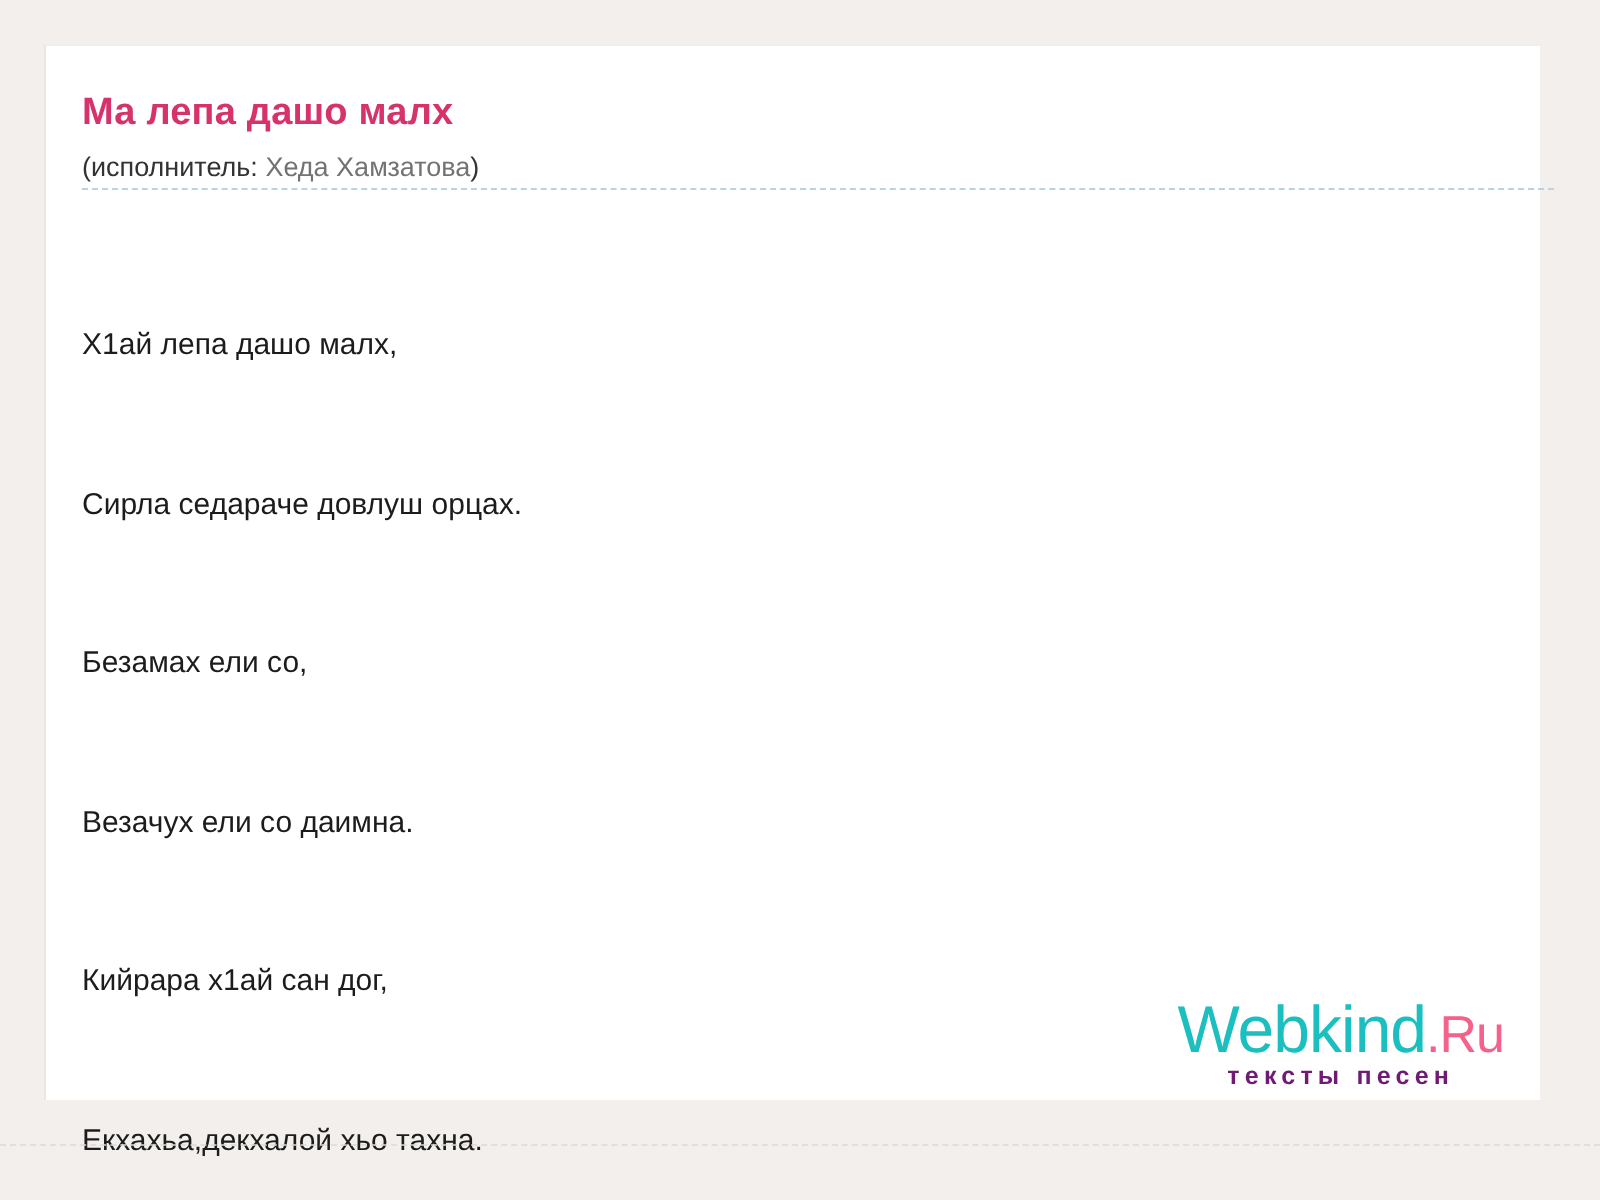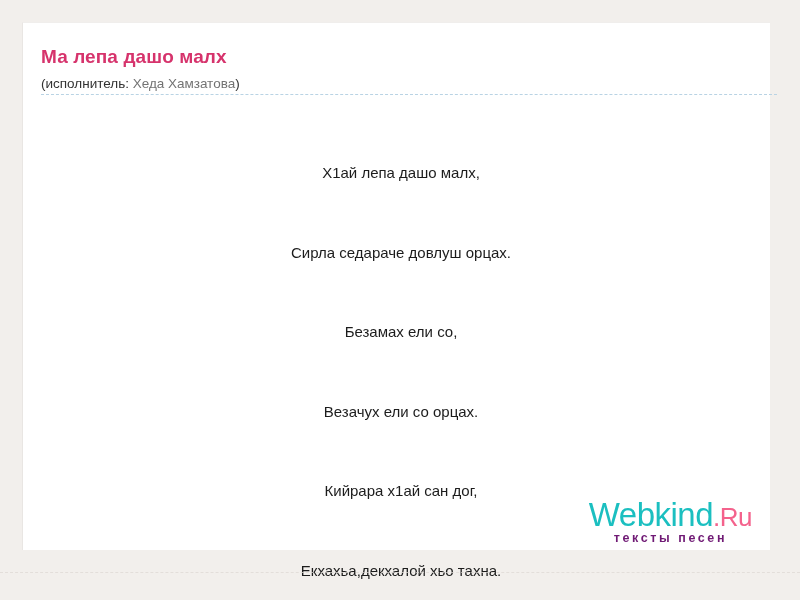--- a/index.html
+++ b/index.html
@@ -63,21 +63,20 @@
     top: 84px;
     width: 720px;
     font-size: 15px;
     color: #1c1c1c;
     line-height: 26.5px;
     white-space: pre-wrap;
   }
   .lyrics-line {
     height: 26.5px;
     white-space: pre;
-    text-align: center;
   }
   .logo {
     position: absolute;
     right: 18px;
     bottom: 6px;
     text-align: center;
     line-height: 1;
     user-select: none;
   }
   .logo-main {
@@ -120,21 +119,21 @@
       <h1 class="song-title">Ма лепа дашо малх</h1>
       <div class="performer-line"><span>(исполнитель:</span> <a class="performer-link" href="#">Хеда Хамзатова</a><span>)</span></div>
     </div>
 
     <div class="divider"></div>
 
     <div class="lyrics">
       <div class="lyrics-line">Х1ай лепа дашо малх,</div>
       <div class="lyrics-line">Сирла седараче довлуш орцах.</div>
       <div class="lyrics-line">Безамах ели со,</div>
-      <div class="lyrics-line">Везачух ели со орцах.</div>
+      <div class="lyrics-line">Везачух ели со даимна.</div>
       <div class="lyrics-line">Кийрара х1ай сан дог,</div>
       <div class="lyrics-line">Екхахьа,декхалой хьо тахна.</div>
       
       
       
       
       
       
       
       

